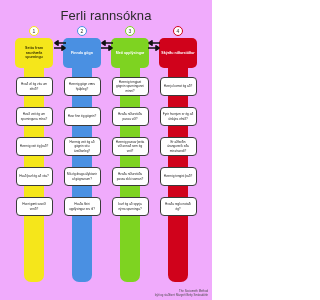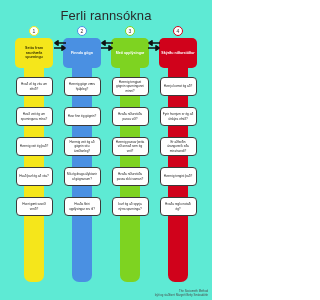--- a/index.html
+++ b/index.html
@@ -11,21 +11,21 @@
     height: 300px;
     background: #ffffff;
     font-family: "Liberation Sans", sans-serif;
     overflow: hidden;
     position: relative;
   }
   .page {
     position: relative;
     width: 212px;
     height: 300px;
-    background: #5eead4;
+    background: #f0abfc;
   }
   .title {
     position: absolute;
     top: 8px;
     left: 0;
     width: 212px;
     text-align: center;
     font-size: 13px;
     font-weight: 400;
     color: #2b2b2b;

